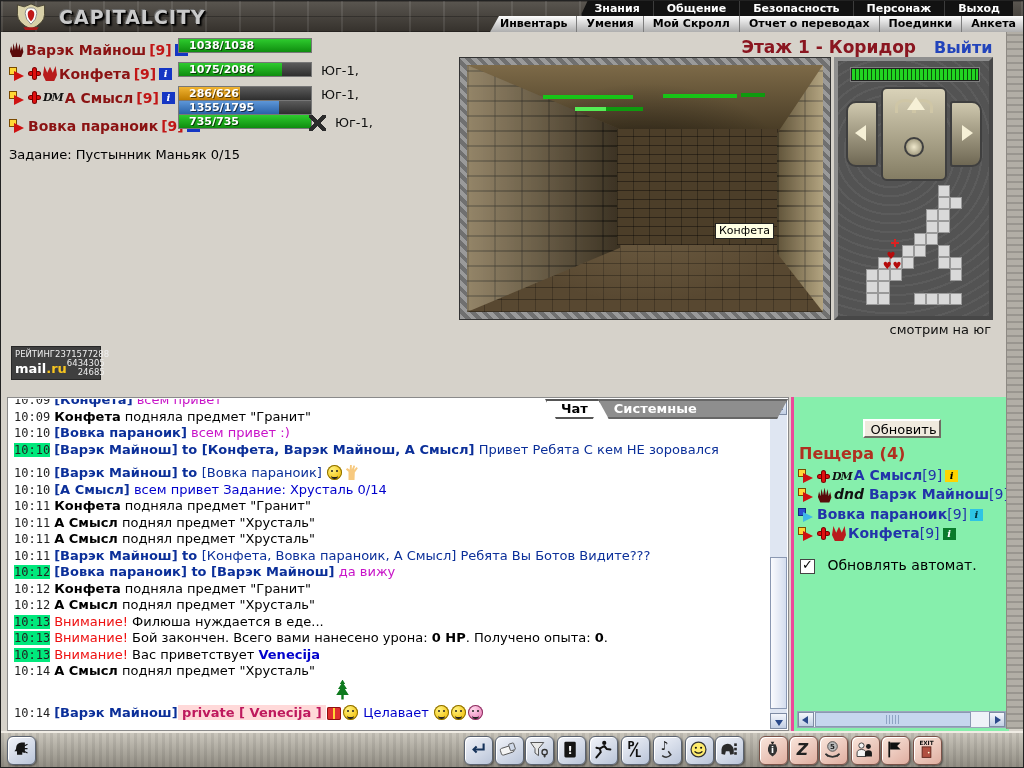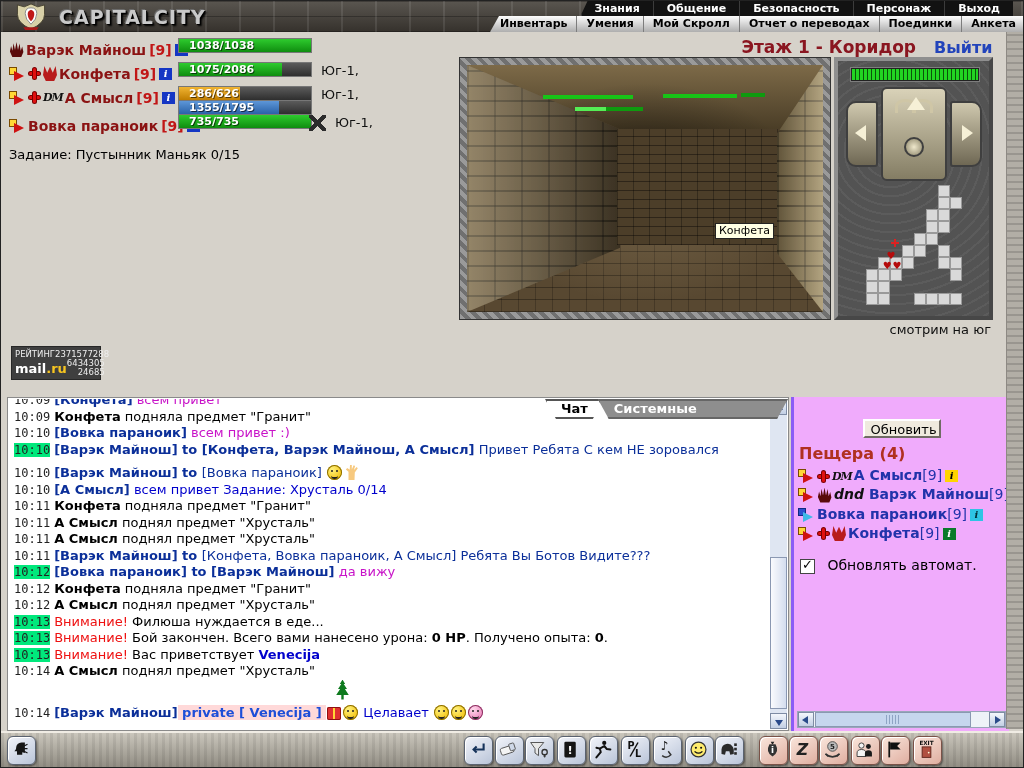--- a/index.html
+++ b/index.html
@@ -148,41 +148,41 @@
   .time.hl{background:#00e87c;}
   .p-nm{color:#0b2f99;font-weight:bold;cursor:pointer;}
   .p-to{color:#0b2f99;font-weight:bold;}
   .p-nv{color:#0b2f99;}
   .p-mg{color:#c813c8;}
   .p-bk{color:#000;}
   .p-bd{color:#000;font-weight:bold;}
   .p-rd{color:#ee1111;}
   .p-bl{color:#0000cc;}
   .p-bb{color:#0000cc;font-weight:bold;}
-  .p-pv{color:#1d4ed8;font-weight:bold;background:#ffd9d9;}
+  .p-pv{color:#be185d;font-weight:bold;background:#ffd9d9;}
 
   .chat-tabs{position:absolute;left:543px;top:1px;display:flex;z-index:4;}
   .tab{height:20px;padding:0 16px;font:bold 13px/20px "DejaVu Sans",sans-serif;cursor:pointer;
     clip-path:polygon(0 0,100% 0,calc(100% - 11px) 100%,11px 100%);margin-left:-6px;}
   .tab.active{background:#fff;color:#000;box-shadow:inset 0 0 0 2px #555;}
   .tab.inactive{background:#8e8e8e;color:#fff;box-shadow:inset 0 0 0 2px #666;}
 
   .vscroll{position:absolute;right:1px;top:1px;width:17px;bottom:1px;background:#dfe6f2;}
   .sbtn{position:absolute;left:0;width:17px;height:16px;background:linear-gradient(#f4f7fc,#c2cfe4);
     border:1px solid #7e8ca4;box-sizing:border-box;cursor:pointer;}
   .sbtn.up{top:0;} .sbtn.down{bottom:0;}
   .sbtn::after{content:'';position:absolute;left:4px;width:0;height:0;border:4px solid transparent;}
   .sbtn.up::after{top:4px;border-bottom:6px solid #2a4a8a;border-top:0;}
   .sbtn.down::after{top:6px;border-top:6px solid #2a4a8a;border-bottom:0;}
   .vthumb{position:absolute;left:0;width:17px;top:158px;height:152px;background:linear-gradient(90deg,#fafbfe,#d4ddee);
     border:1px solid #8a98b2;box-sizing:border-box;cursor:grab;}
 
   
-  .side-panel{position:absolute;left:790px;top:396px;width:218px;height:334px;background:#f0abfc;
-    border-left:3px solid #8b5cf6;box-sizing:border-box;overflow:hidden;}
+  .side-panel{position:absolute;left:790px;top:396px;width:218px;height:334px;background:#86efac;
+    border-left:3px solid #ec4899;box-sizing:border-box;overflow:hidden;}
   .refresh-btn{display:block;margin:22px auto 6px;width:78px;height:19px;background:#efeade;
     border:2px solid;border-color:#fff #6f6b63 #6f6b63 #fff;font:13px/15px "DejaVu Sans",sans-serif;color:#000;cursor:pointer;}
   .loc-title{margin:2px 0 4px 5px;font-size:16px;font-weight:bold;color:#b03020;}
   .sp-row{margin:3px 0 3px 4px;font-size:14px;white-space:nowrap;}
   .sp-prefix{font-weight:bold;color:#111;font-style:italic;}
   .sp-name{color:#2233aa;font-weight:bold;cursor:pointer;}
   .sp-level{color:#2233aa;}
   .auto-row{margin:16px 0 0 6px;font-size:14px;color:#000;}
   .cb{display:inline-block;width:13px;height:13px;background:#fff;border:1px solid #444;vertical-align:middle;
     margin-right:8px;position:relative;cursor:pointer;}

